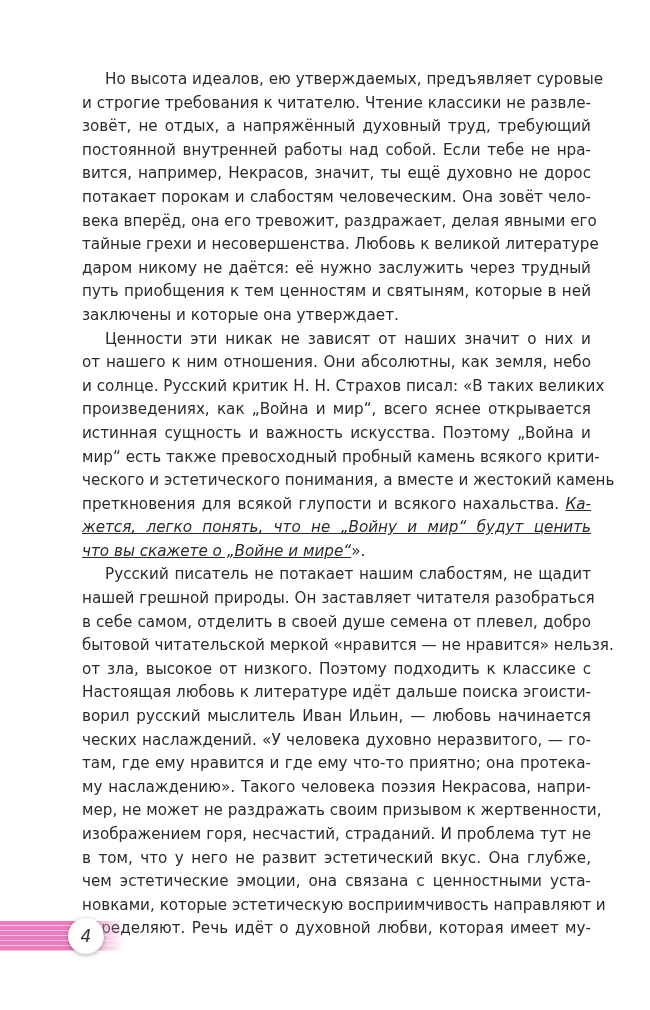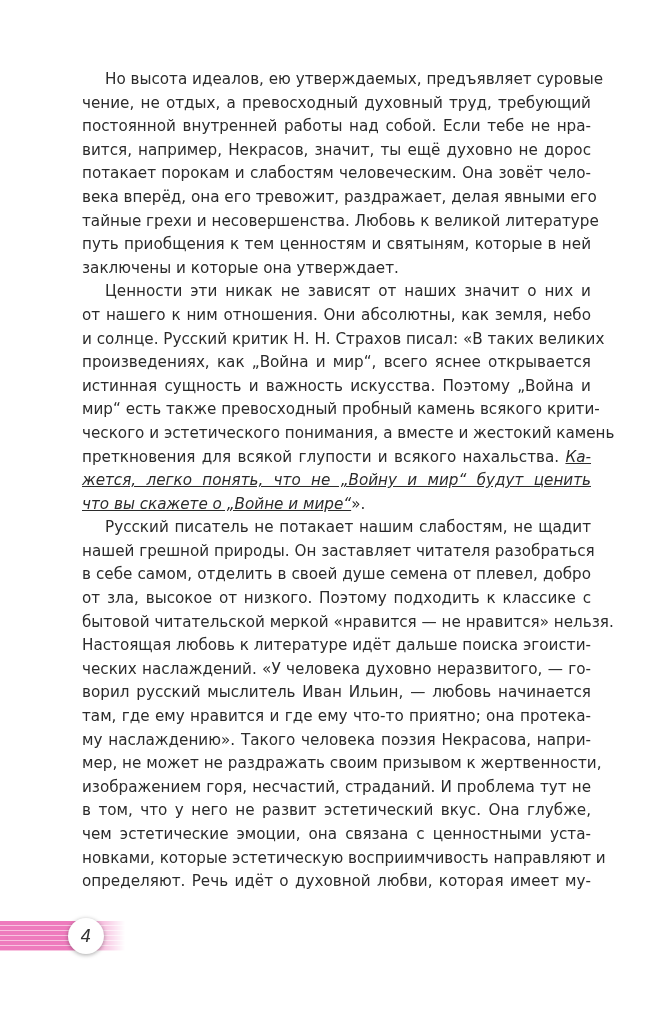--- a/index.html
+++ b/index.html
@@ -90,26 +90,28 @@
   }
 </style>
 </head>
 <body>
 
 <div class="page">
   <div class="text-column">
 
     <div>
       <span class="line indent">Но высота идеалов, ею утверждаемых, предъявляет суровые</span>
-      <span class="line">чение, не отдых, а превосходный духовный труд, требующий</span>
+      <span class="line">и строгие требования к читателю. Чтение классики не развле-</span>
+      <span class="line">зовёт, не отдых, а напряжённый духовный труд, требующий</span>
       <span class="line">постоянной внутренней работы над собой. Если тебе не нра-</span>
       <span class="line">вится, например, Некрасов, значит, ты ещё духовно не дорос</span>
       <span class="line">потакает порокам и слабостям человеческим. Она зовёт чело-</span>
       <span class="line">века вперёд, она его тревожит, раздражает, делая явными его</span>
       <span class="line">тайные грехи и несовершенства. Любовь к великой литературе</span>
+      <span class="line">даром никому не даётся: её нужно заслужить через трудный</span>
       <span class="line">путь приобщения к тем ценностям и святыням, которые в ней</span>
       <span class="line last">заключены и которые она утверждает.</span>
     </div>
 
     <div>
       <span class="line indent">Ценности эти никак не зависят от наших значит о них и</span>
       <span class="line">от нашего к ним отношения. Они абсолютны, как земля, небо</span>
       <span class="line">и солнце. Русский критик Н. Н. Страхов писал: «В таких великих</span>
       <span class="line">произведениях, как „Война и мир“, всего яснее открывается</span>
       <span class="line">истинная сущность и важность искусства. Поэтому „Война и</span>
@@ -117,25 +119,25 @@
       <span class="line">ческого и эстетического понимания, а вместе и жестокий камень</span>
       <span class="line"><span>преткновения для всякой глупости и всякого нахальства.</span> <span class="italic">Ка-</span></span>
       <span class="line italic">жется, легко понять, что не „Войну и мир“ будут ценить</span>
       <span class="line last"><span class="italic">что вы скажете о „Войне и мире“</span><span>».</span></span>
     </div>
 
     <div>
       <span class="line indent">Русский писатель не потакает нашим слабостям, не щадит</span>
       <span class="line">нашей грешной природы. Он заставляет читателя разобраться</span>
       <span class="line">в себе самом, отделить в своей душе семена от плевел, добро</span>
+      <span class="line">бытовой читательской меркой «нравится — не нравится» нельзя.</span>
       <span class="line">от зла, высокое от низкого. Поэтому подходить к классике с</span>
-      <span class="line">бытовой читательской меркой «нравится — не нравится» нельзя.</span>
       <span class="line">Настоящая любовь к литературе идёт дальше поиска эгоисти-</span>
+      <span class="line">ворил русский мыслитель Иван Ильин, — любовь начинается</span>
       <span class="line">ческих наслаждений. «У человека духовно неразвитого, — го-</span>
-      <span class="line">ворил русский мыслитель Иван Ильин, — любовь начинается</span>
       <span class="line">там, где ему нравится и где ему что-то приятно; она протека-</span>
       <span class="line">му наслаждению». Такого человека поэзия Некрасова, напри-</span>
       <span class="line">мер, не может не раздражать своим призывом к жертвенности,</span>
       <span class="line">изображением горя, несчастий, страданий. И проблема тут не</span>
       <span class="line">в том, что у него не развит эстетический вкус. Она глубже,</span>
       <span class="line">чем эстетические эмоции, она связана с ценностными уста-</span>
       <span class="line">новками, которые эстетическую восприимчивость направляют и</span>
       <span class="line">определяют. Речь идёт о духовной любви, которая имеет му-</span>
     </div>
 

